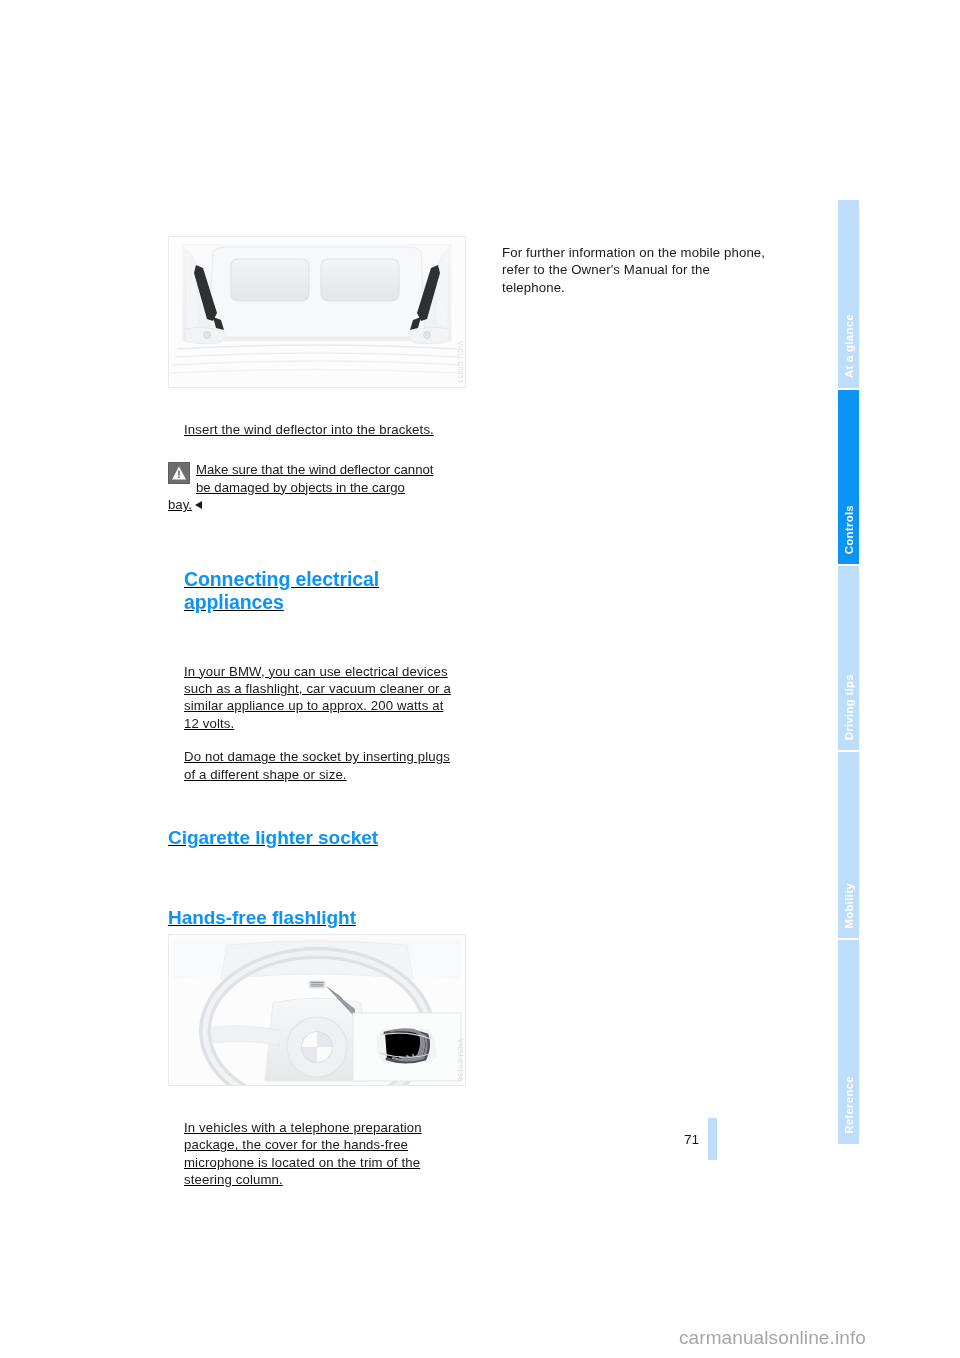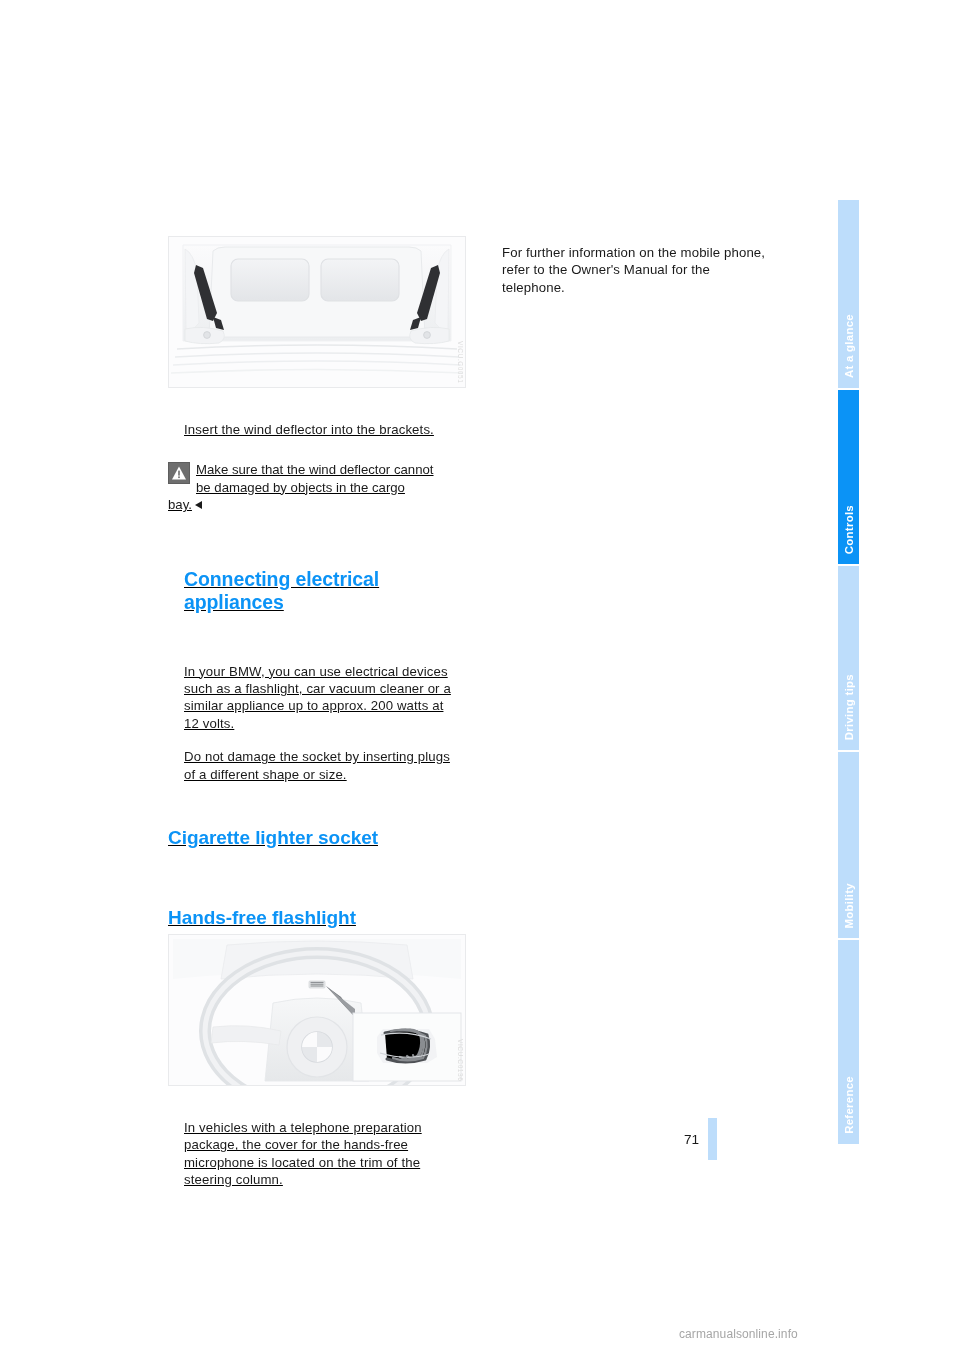--- a/index.html
+++ b/index.html
@@ -175,21 +175,21 @@
     width: 9px;
     height: 42px;
     background: #bdddfb;
   }
 
   
   .watermark {
     position: absolute;
     left: 679px;
     top: 1327px;
-    font-size: 12px;
+    font-size: 19px;
     color: #a6a6a6;
     letter-spacing: 0.1px;
     white-space: nowrap;
   }
 </style>
 </head>
 <body>
 
 <div class="page">
 

